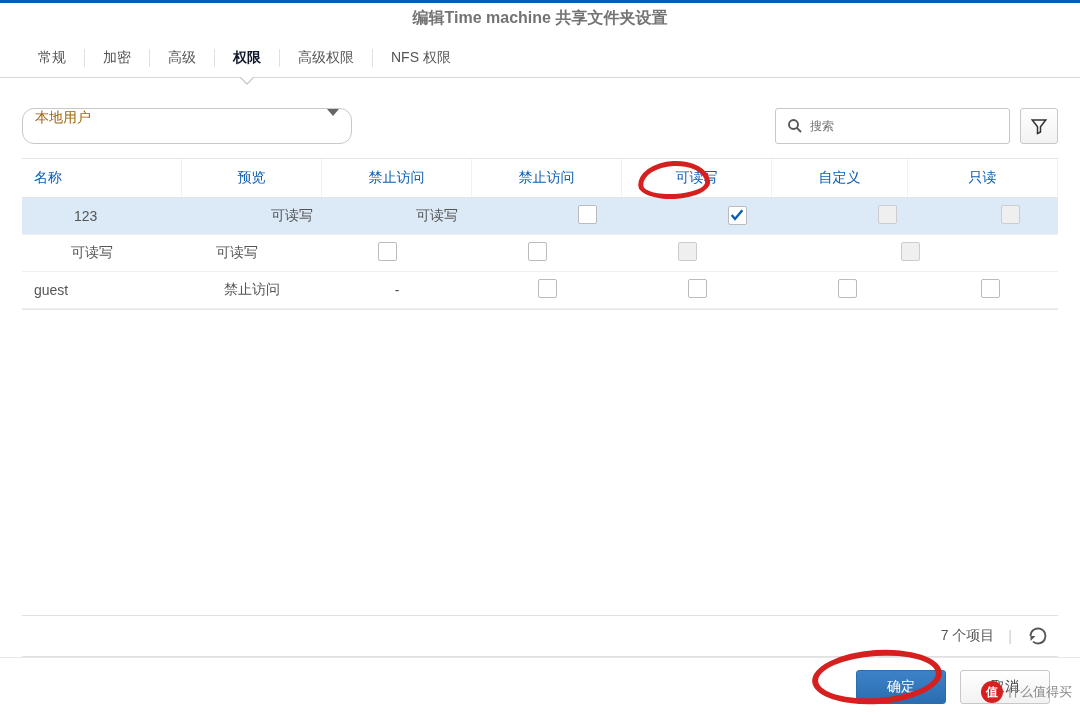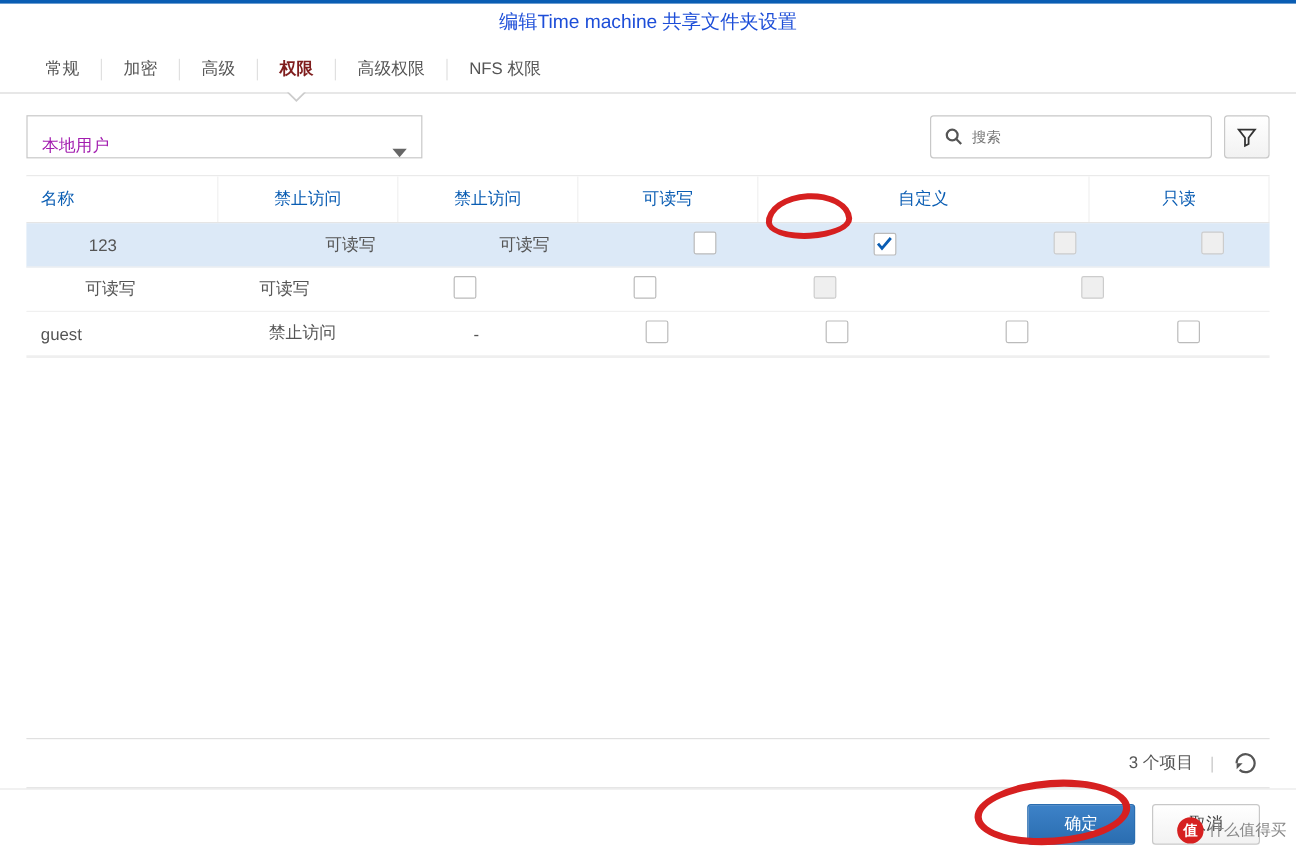--- a/index.html
+++ b/index.html
@@ -1,32 +1,32 @@
 <!DOCTYPE html>
 <html><head>
   <meta charset="utf-8">
   <style>
     * { box-sizing: border-box; margin: 0; padding: 0; }
     body { font-family: "Microsoft YaHei", Arial, sans-serif; font-size: 14px; color: #333; background: #fff; width: 1080px; height: 715px; overflow: hidden; position: relative; }
     
     .top-border { height: 3px; background: #0a5db3; }
     
     .title-bar { text-align: center; padding: 5px 0 10px 0; }
-    .title-bar .title { font-size: 16px; font-weight: normal; color: #1d4ed8; }
+    .title-bar .title { font-size: 16px; font-weight: bold; color: #737373; }
     
-    .tabs { display: flex; border-bottom: 1px solid #d8d8d8; padding: 0 20px; margin-bottom: 18px; }
+    .tabs { display: flex; border-bottom: 1px solid #d8d8d8; padding: 0 20px; margin-bottom: 30px; }
     .tab { padding: 10px 18px; color: #555; cursor: pointer; position: relative; }
-    .tab.active { color: #7f1d1d; font-weight: bold; }
+    .tab.active { color: #0f172a; font-weight: bold; }
     .tab.active::after { content: ''; position: absolute; bottom: -1px; left: 0; right: 0; height: 2px; }
     .tab-sep { width: 1px; background: #e0e0e0; margin: 10px 0; }
     .tab-indicator { position: absolute; bottom: -8px; left: 50%; transform: translateX(-50%); width: 0; height: 0; border-left: 8px solid transparent; border-right: 8px solid transparent; border-top: 8px solid #ccc; }
     .tab-indicator-inner { position: absolute; top: -9px; left: -7px; width: 0; height: 0; border-left: 7px solid transparent; border-right: 7px solid transparent; border-top: 7px solid #fff; }
     
     .toolbar { display: flex; align-items: center; padding: 0 22px 14px 22px; gap: 10px; }
-    .user-type-select { position: relative; width: 330px; height: 36px; border: 1px solid #c8c8c8; border-radius: 0; display: flex; align-items: flex-end; padding: 0 12px; background: #fff; cursor: pointer; color: #a21caf; }
+    .user-type-select { position: relative; width: 330px; height: 36px; border: 1px solid #c8c8c8; border-radius: 12px; display: flex; align-items: flex-start; padding: 0 12px; background: #fff; cursor: pointer; color: #a16207; }
     .user-type-select .caret { margin-left: auto; width: 0; height: 0; border-left: 6px solid transparent; border-right: 6px solid transparent; border-top: 7px solid #666; }
     .toolbar-spacer { flex: 1; }
     .search-box { display: flex; align-items: center; width: 235px; height: 36px; border: 1px solid #c8c8c8; border-radius: 3px; padding: 0 6px 0 10px; background: #fff; }
     .search-box svg { flex-shrink: 0; }
     .search-input { border: none; outline: none; flex: 1; padding: 0 6px; font-size: 12px; color: #666; }
     .filter-btn { width: 38px; height: 36px; border: 1px solid #c8c8c8; border-radius: 3px; display: flex; align-items: center; justify-content: center; background: linear-gradient(#fff,#f2f2f2); cursor: pointer; }
     
     .grid { margin: 0 22px; border-top: 1px solid #e5e5e5; border-bottom: 1px solid #e5e5e5; }
     .grid-header { display: flex; border-bottom: 1px solid #e5e5e5; background: #fff; justify-content: flex-end; }
     .grid-header .cell { padding: 10px 8px; color: #0a5db3; text-align: center; border-right: 1px solid #f0f0f0; }
@@ -110,20 +110,21 @@
   <div class="filter-btn">
     <svg width="18" height="18" viewBox="0 0 24 24" fill="none" stroke="#333" stroke-width="2">
         <polygon points="3,4 21,4 14,13 14,20 10,22 10,13"></polygon>
       </svg>
   </div>
 </div>
 
 <div class="grid">
   <div class="grid-header">
     <div class="cell name col-name">名称</div>
+    <div class="cell col-preview">预览</div>
     <div class="cell col-group">禁止访问</div>
     <div class="cell col-deny">禁止访问</div>
     <div class="cell col-rw">可读写</div>
     <div class="cell col-custom">自定义</div>
     <div class="cell col-ro">只读</div>
   </div>
 
   <div class="grid-row selected">
     <div class="cell name col-name">123</div>
     <div class="cell col-preview perm-rw">可读写</div>
@@ -152,21 +153,21 @@
     <div class="cell col-preview perm-deny">禁止访问</div>
     <div class="cell col-group">-</div>
     <div class="cell col-deny"><span class="checkbox"></span></div>
     <div class="cell col-rw"><span class="checkbox"></span></div>
     <div class="cell col-ro"><span class="checkbox"></span></div>
     <div class="cell col-custom"><span class="checkbox"></span></div>
   </div>
 </div>
 
 <div class="status-bar">
-  <span>3 个项目</span>
+  <span>7 个项目</span>
   <span style="color:#ccc">|</span>
   <div class="refresh-btn">
     <svg width="20" height="20" viewBox="0 0 24 24" fill="none" stroke="#555" stroke-width="2.2">
         <path d="M3 12a9 9 0 1 1 3 6.7"></path>
         <polyline points="3,18 3,12 9,12" fill="#555" stroke="none"></polyline>
       </svg>
   </div>
 </div>
 
 <div class="footer">

